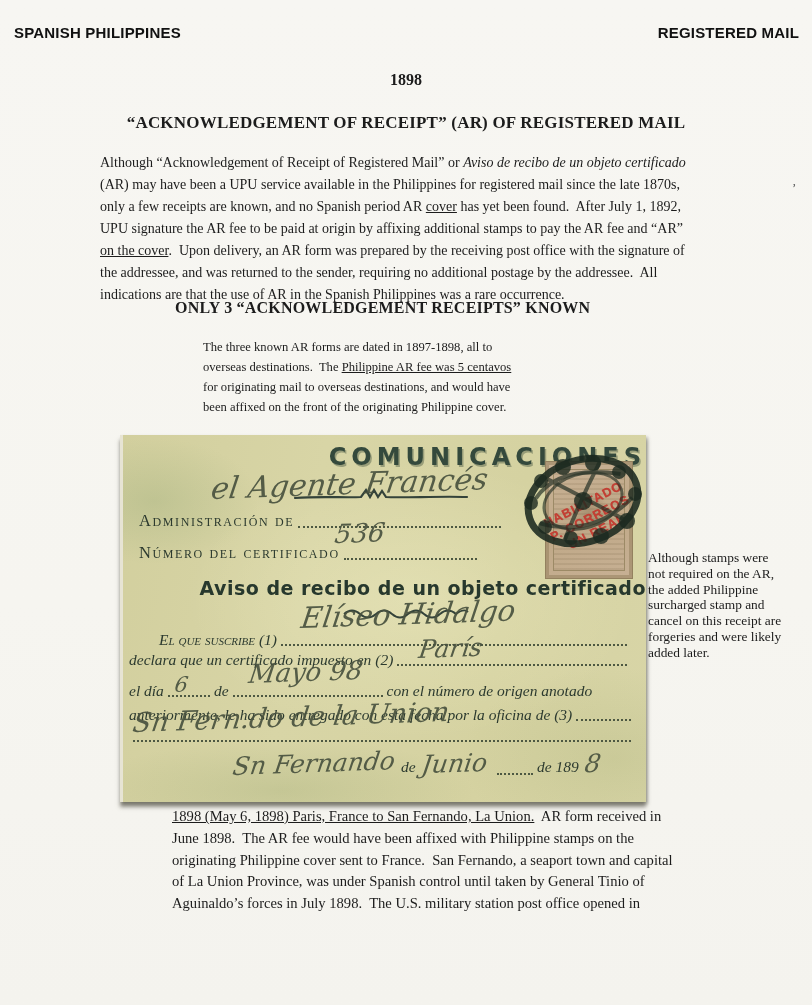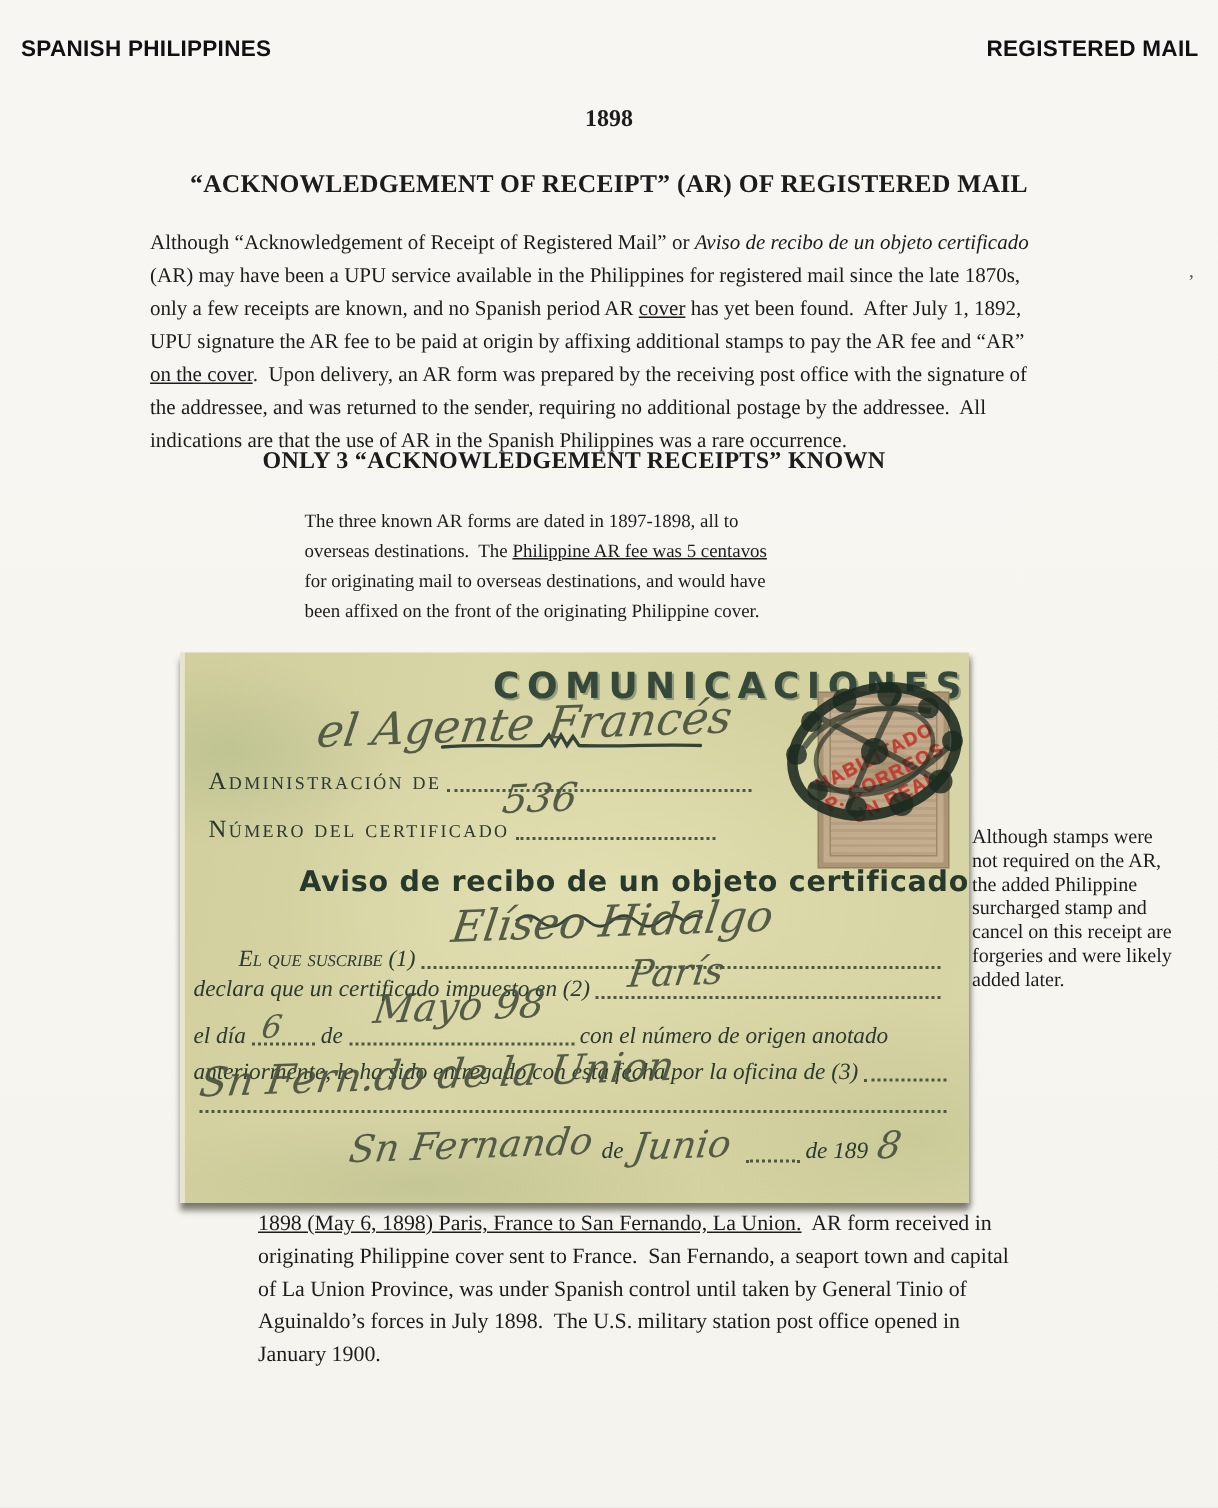--- a/index.html
+++ b/index.html
@@ -231,21 +231,21 @@
     <div class="ln">not required on the AR,</div>
     <div class="ln">the added Philippine</div>
     <div class="ln">surcharged stamp and</div>
     <div class="ln">cancel on this receipt are</div>
     <div class="ln">forgeries and were likely</div>
     <div class="ln">added later.</div>
   </div>
 
   <div class="caption">
     <div class="ln"><span class="u">1898 (May 6, 1898) Paris, France to San Fernando, La Union.</span><span>  AR form received in</span></div>
+    <div class="ln">June 1898.  The AR fee would have been affixed with Philippine stamps on the</div>
     <div class="ln">originating Philippine cover sent to France.  San Fernando, a seaport town and capital</div>
     <div class="ln">of La Union Province, was under Spanish control until taken by General Tinio of</div>
     <div class="ln">Aguinaldo’s forces in July 1898.  The U.S. military station post office opened in</div>
-    <div class="ln">January 1900.</div>
   </div>
 
   <div class="artifact">’</div>
 
 </div>
 
 </body></html>

